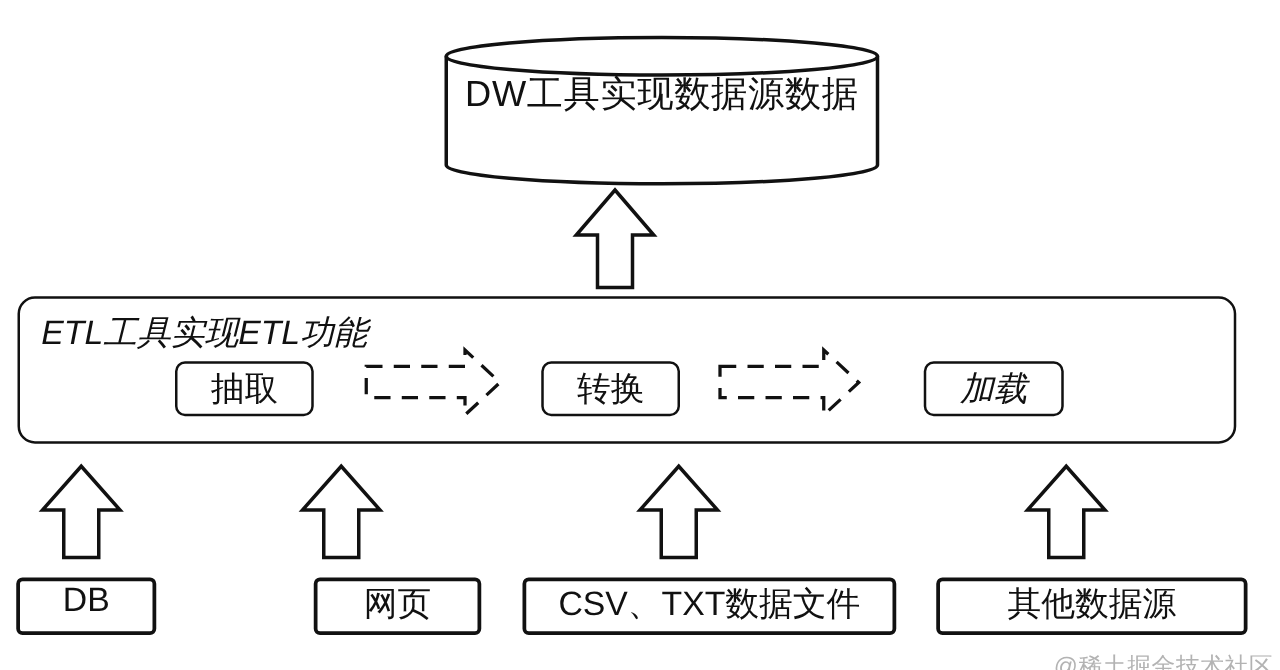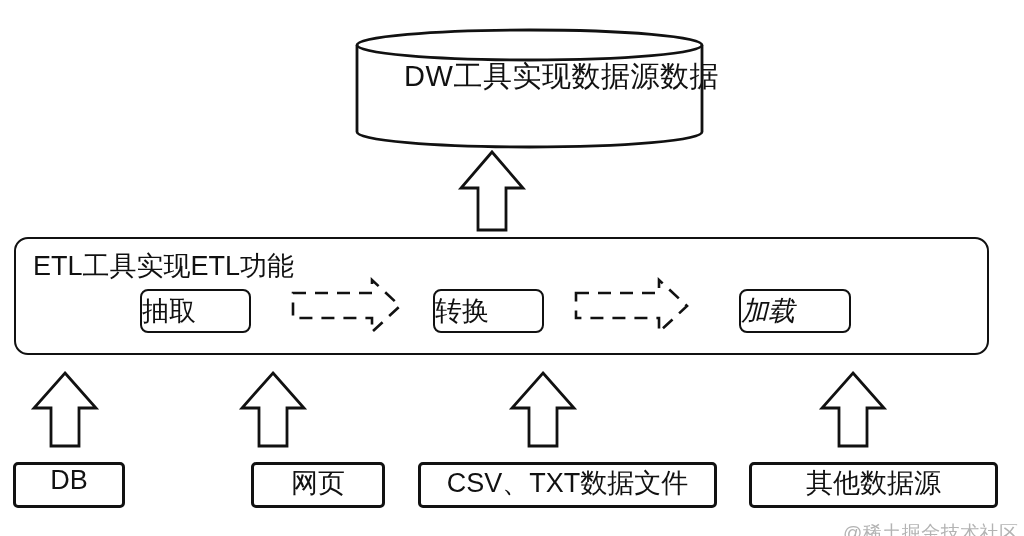--- a/index.html
+++ b/index.html
@@ -8,34 +8,34 @@
     width:1024px;height:536px;
     background:#ffffff;
     font-family:"Liberation Sans","DejaVu Sans",sans-serif;
     color:#111111;
     overflow:hidden;
   }
   .shapes{position:absolute;left:0;top:0;}
   .cyl-text{
     position:absolute;left:357px;top:56px;width:345px;
     text-align:center;font-size:29px;line-height:41px;
-    letter-spacing:0.5px;white-space:nowrap;padding-left:32px;
+    letter-spacing:0.5px;white-space:nowrap;
   }
   .etl-box{
     position:absolute;left:14px;top:237px;width:971px;height:114px;
     border:2.5px solid #111111;border-radius:14px;background:transparent;
   }
   .etl-title{
     position:absolute;left:17px;top:9px;
-    font-size:27px;white-space:nowrap;
+    font-size:27px;white-space:nowrap;font-style:italic;
   }
   .step-box{
     position:absolute;height:40px;
     border:2.5px solid #111111;border-radius:8px;
-    display:flex;align-items:center;justify-content:flex-start;
+    display:flex;align-items:center;justify-content:center;
     font-size:27px;background:#ffffff;white-space:nowrap;
   }
   .step-extract{left:140px;top:289px;width:107px;}
   .step-transform{left:433px;top:289px;width:107px;}
   .step-load{left:739px;top:289px;width:108px;font-style:italic;}
   .src-box{
     position:absolute;top:462px;height:40px;
     border:3px solid #111111;border-radius:5px;
     display:flex;align-items:flex-start;justify-content:center;
     font-size:27px;background:#ffffff;white-space:nowrap;

